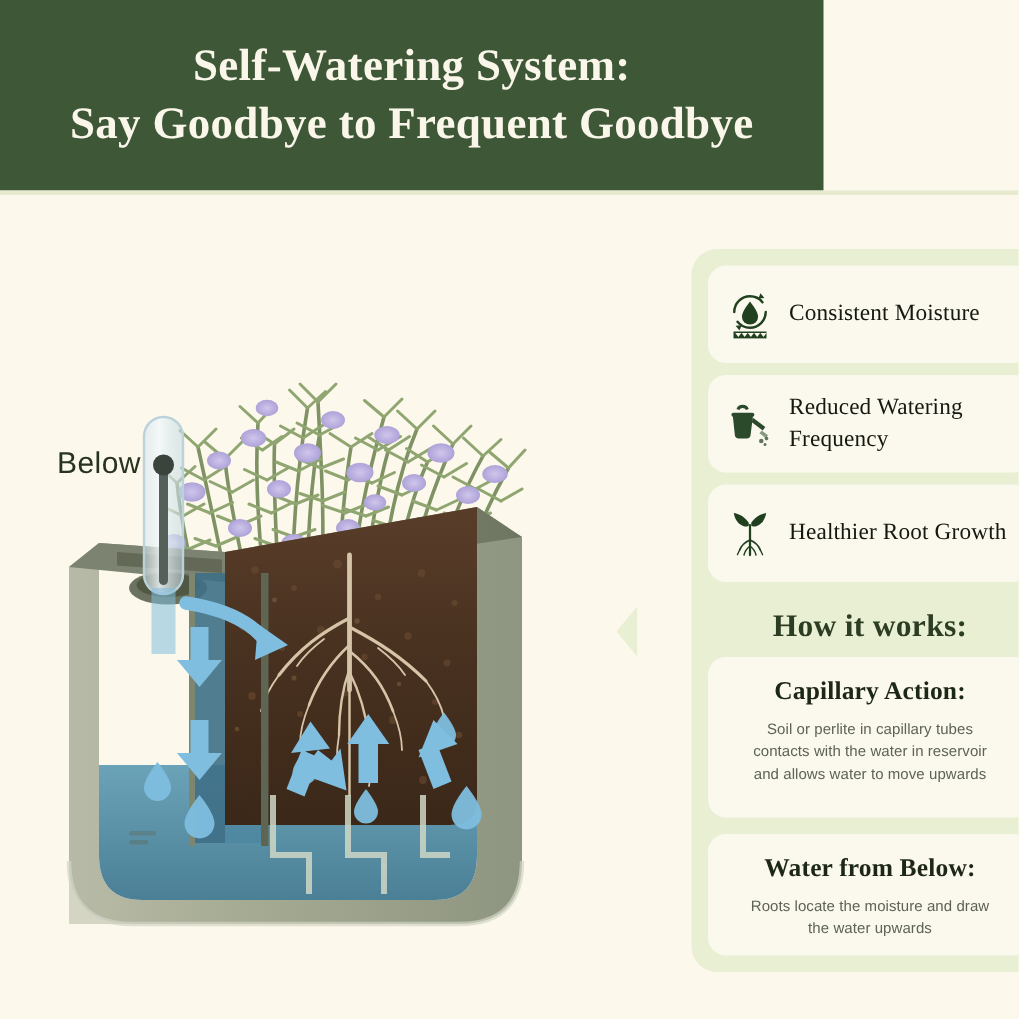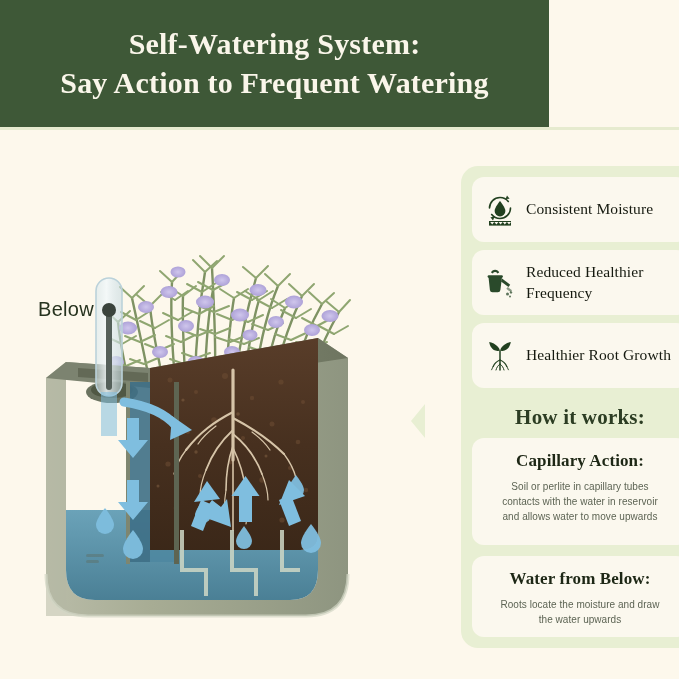--- a/index.html
+++ b/index.html
@@ -101,21 +101,21 @@
     font-family:Liberation Sans, sans-serif;
     font-size:10px; color:#5D6454;
     line-height:1.50; letter-spacing:.05px;
   }
 </style>
 </head>
 <body>
 
 <div id="header">
   <div class="hdr-line">Self-Watering System:</div>
-  <div class="hdr-line">Say Action to Frequent Watering</div>
+  <div class="hdr-line">Say Goodbye to Frequent Goodbye</div>
 </div>
 <div id="hdr-rule"></div>
 
 <div id="illu">
 <svg viewBox="0 0 418 549" xmlns="http://www.w3.org/2000/svg">
   <defs>
     <linearGradient id="gBody" x1="0" y1="0" x2="1" y2="0">
       <stop offset="0" stop-color="#B9BCA8"></stop>
       <stop offset="0.35" stop-color="#A7AC94"></stop>
       <stop offset="1" stop-color="#8E9580"></stop>
@@ -464,21 +464,21 @@
           <path d="M17 12.5 l8.2 6.2 l-1.7 2.3 l-7.5 -5.6 z"></path>
           <path d="M22.8 21 l4.2 3.2 l-1.4 1.9 l-4.3 -3.3 z" opacity=".55"></path>
         </g>
         <g fill="#2A4A2B" opacity=".75">
           <circle cx="22.5" cy="28" r="1.5"></circle>
             <circle cx="26" cy="26.4" r="1.2"></circle>
           <circle cx="25" cy="30.4" r="1"></circle>
         </g>
       </svg>
     </span>
-    <span class="bt">Reduced Healthier Frequency</span>
+    <span class="bt">Reduced Watering Frequency</span>
   </div>
 
   <div class="card benefit" style="top:157px;height:65px;">
     <span class="bi">
       <svg viewBox="0 0 30 34" width="30" height="34">
         <g fill="#21401F">
           <path d="M14.2 9.5 C10.8 4.6 6.6 3.4 4.2 3 c.4 2.6 1.8 7 6.2 8.6 c1.8 .7 3.2 .5 3.8 -.2z"></path>
           <path d="M15.8 9.5 C19.2 4.6 23.4 3.4 25.8 3 c-.4 2.6 -1.8 7 -6.2 8.6 c-1.8 .7 -3.2 .5 -3.8 -.2z"></path>
         </g>
         <g fill="none" stroke="#21401F" stroke-linecap="round">

